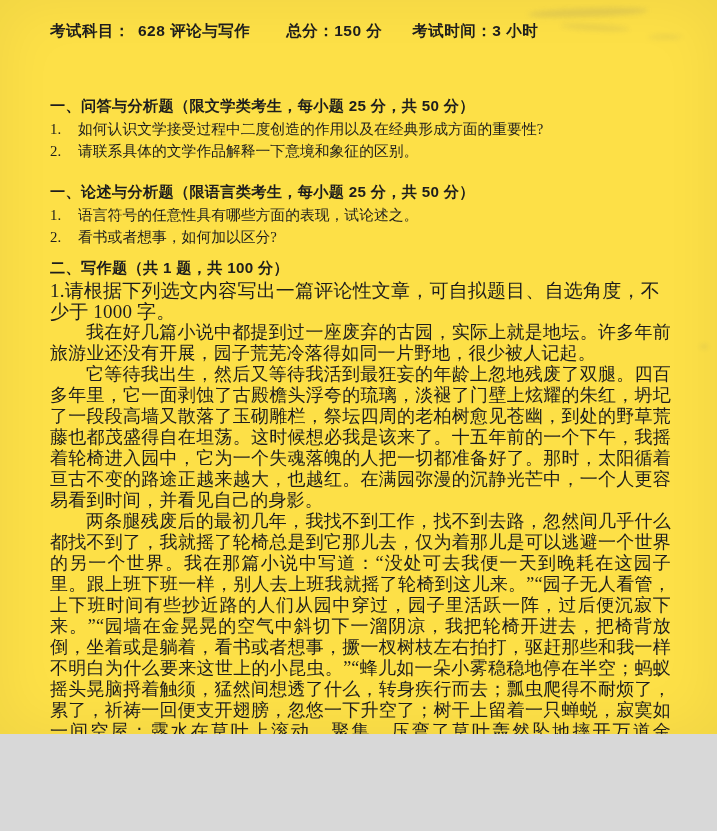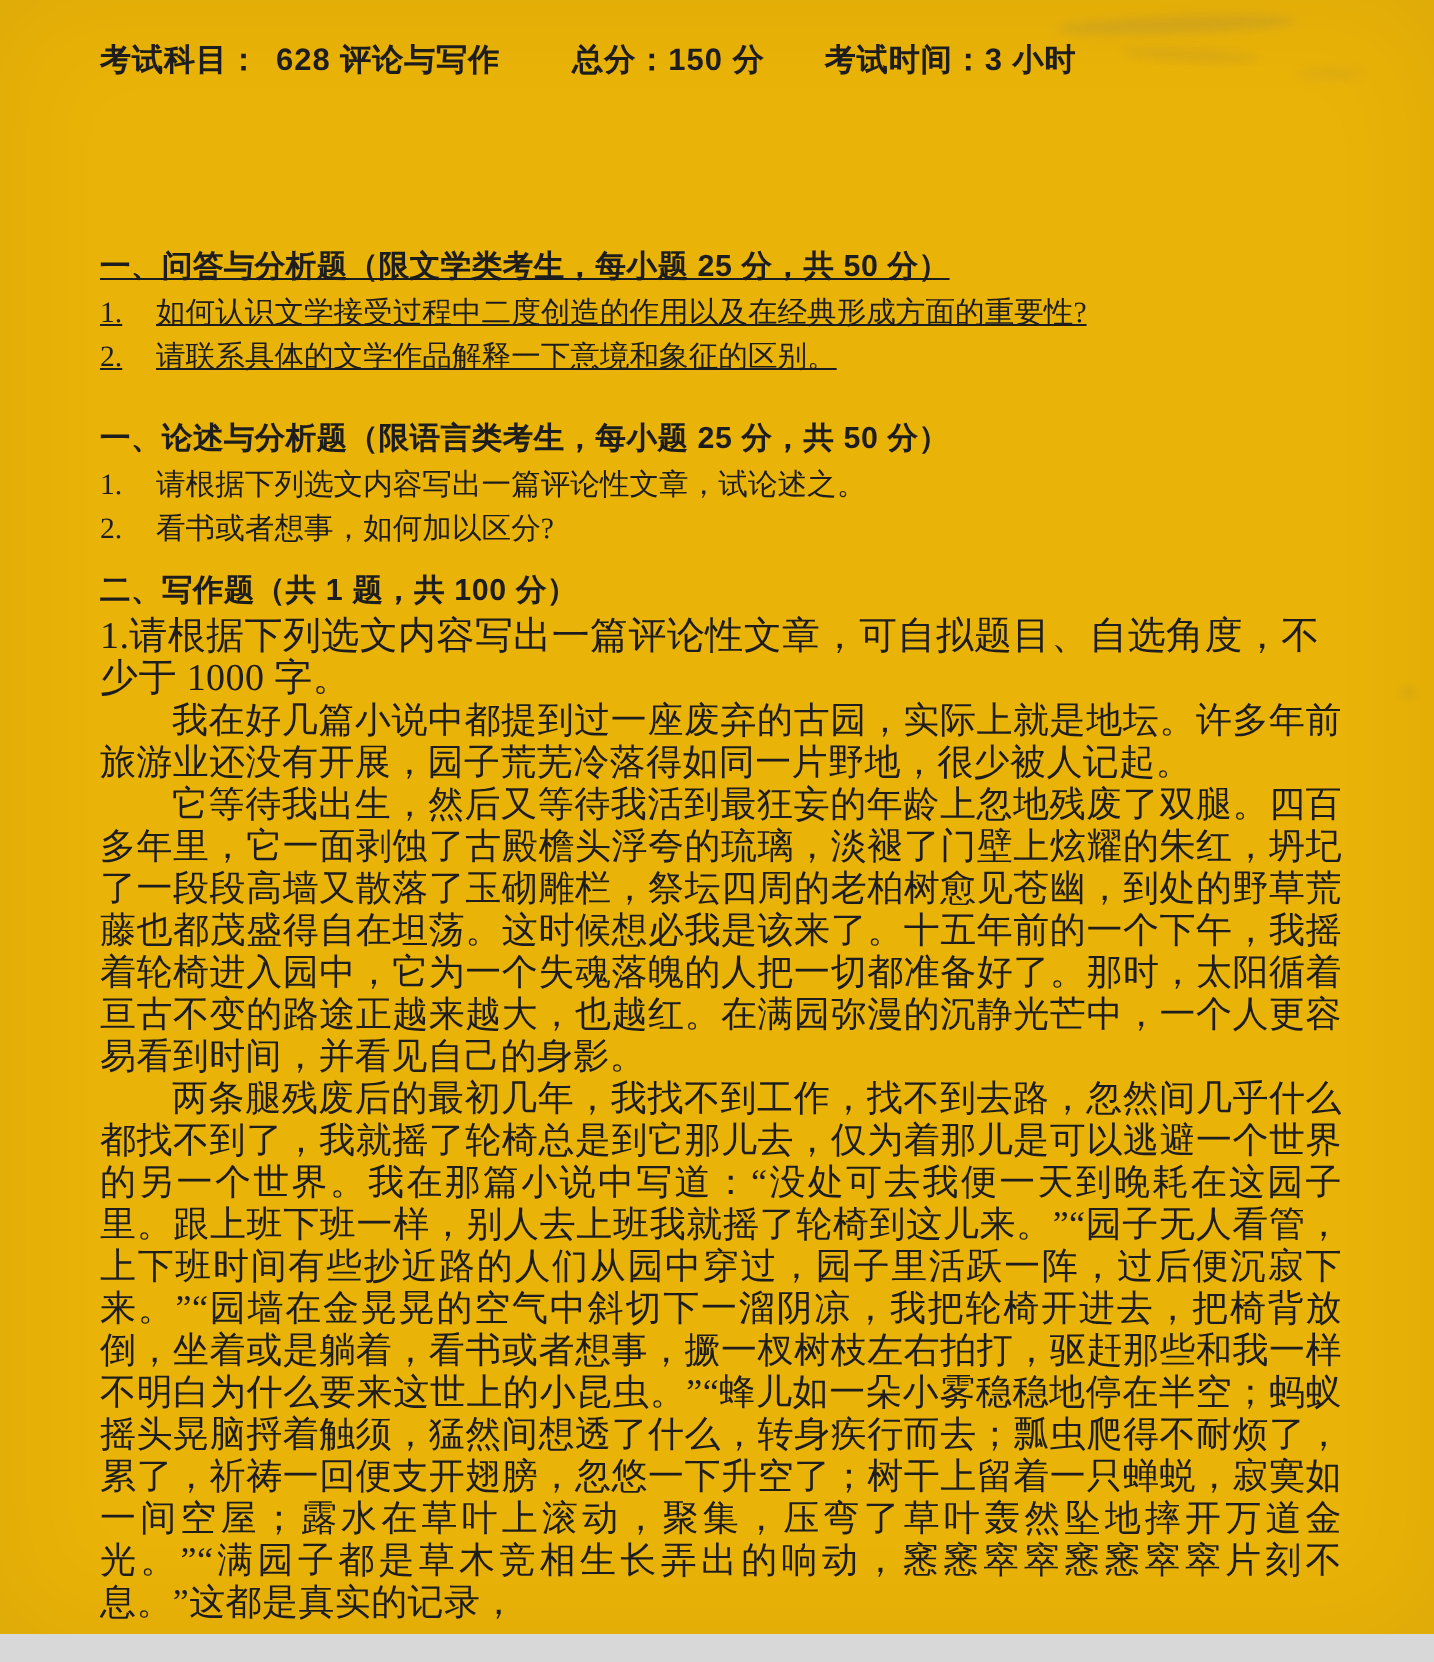--- a/index.html
+++ b/index.html
@@ -1,20 +1,20 @@
 <!DOCTYPE html>
 <html><head>
 <meta charset="utf-8">
 <style>
   html,body{margin:0;padding:0;background:#d8d8d8;}
   .page{
     position:relative;
-    width:717px;height:817px;
+    width:717px;height:734px;
     margin:0 auto;
-    background:#eab308;
+    background:#fde047;
     overflow:hidden;
     color:#1d1d1d;
     font-family:"Liberation Serif","DejaVu Serif",serif;
     box-shadow:inset 0 0 60px rgba(0,0,0,0.06);
   }
   .inner{padding:20px 46px 0 50px;}
   
   .smudge{position:absolute;background:rgba(110,110,110,0.16);filter:blur(2.5px);border-radius:50%;}
   .smudge.s1{left:528px;top:8px;width:120px;height:9px;transform:rotate(-2deg);}
   .smudge.s2{left:560px;top:24px;width:70px;height:7px;transform:rotate(3deg);opacity:.7;}
@@ -28,21 +28,21 @@
   }
   .hdr .lbl{margin-right:8px;}
   .hdr .gap1{margin-right:36px;}
   .hdr .gap2{margin-right:30px;}
 
   .sec-head{
     font-family:"Liberation Sans","DejaVu Sans",sans-serif;
     font-weight:bold;font-size:15.2px;line-height:24px;
     letter-spacing:.3px;
   }
-  .sec-lit{margin-top:80px;text-decoration:underline;}
+  .sec-lit{margin-top:52px;}
   .sec-lang{margin-top:18px;}
   .sec-writing{margin-top:8px;}
 
   .q{display:flex;font-size:14.8px;line-height:22px;}
   .q .qnum{flex:0 0 28px;}
   .q .qtext{flex:1;}
 
   .prompt{font-size:19px;line-height:21px;letter-spacing:.2px;}
   .essay p{
     margin:0;
@@ -75,21 +75,21 @@
       <div class="q">
         <span class="qnum">2.</span>
         <span class="qtext">请联系具体的文学作品解释一下意境和象征的区别。</span>
       </div>
     </div>
 
     <div class="section sec-lang">
       <div class="sec-head">一、论述与分析题（限语言类考生，每小题 25 分，共 50 分）</div>
       <div class="q">
         <span class="qnum">1.</span>
-        <span class="qtext">请根据下列选文内容写出一篇评论性文章，试论述之。</span>
+        <span class="qtext">语言符号的任意性具有哪些方面的表现，试论述之。</span>
       </div>
       <div class="q">
         <span class="qnum">2.</span>
         <span class="qtext">看书或者想事，如何加以区分?</span>
       </div>
     </div>
 
     <div class="section sec-writing">
       <div class="sec-head">二、写作题（共 1 题，共 100 分）</div>
       <div class="prompt">1.请根据下列选文内容写出一篇评论性文章，可自拟题目、自选角度，不少于 1000 字。</div>

